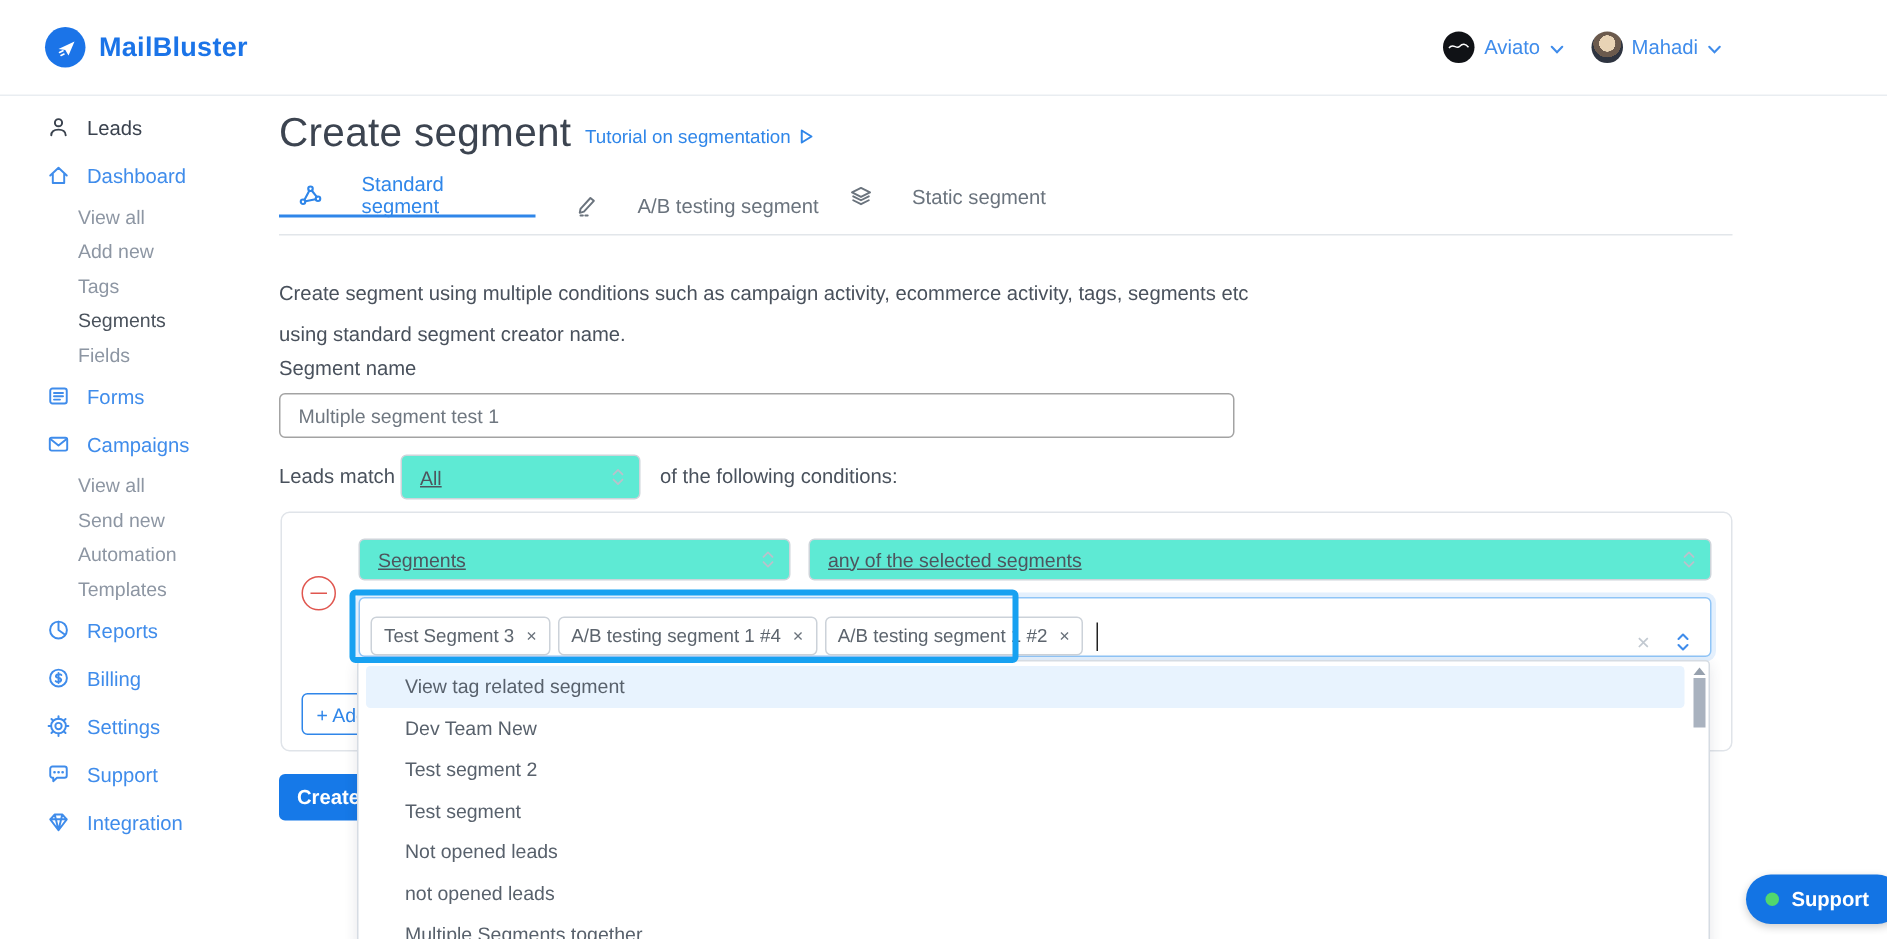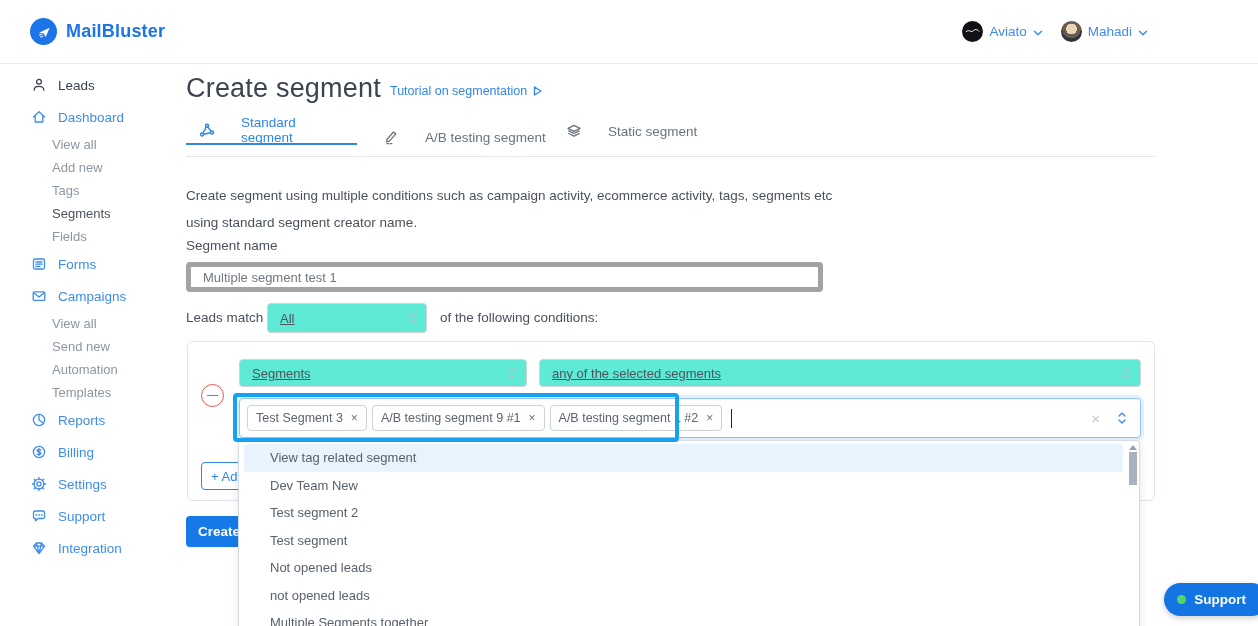--- a/index.html
+++ b/index.html
@@ -38,41 +38,41 @@
 
   .tabbar-line { position:absolute; left:0; top:99px; width:969px; border-bottom:1px solid #e2e6ea; }
   .tab { position:absolute; top:60px; height:28px; display:flex; align-items:center; gap:26px;
          font-size:13.5px; color:#6a737d; cursor:pointer; padding:0 13px; }
   .tab.active { color:#2f86e9; border-bottom:2px solid #2f86e9; }
   .tab .ticon { display:flex; }
 
   .desc { position:absolute; left:0; top:125px; width:660px; font-size:13.5px; line-height:27px; color:#49515c; }
 
   .field-label { position:absolute; left:0; top:181px; font-size:13.5px; color:#49515c; }
-  .seg-input { position:absolute; left:0; top:205px; width:637px; height:30px; border:5px solid #a3a3a3;
+  .seg-input { position:absolute; left:0; top:205px; width:637px; height:30px; border:1px solid #a3a3a3;
                border-radius:4px; padding:0 12px; font-size:13px; color:#6f7780; outline:none;
                font-family:"Liberation Sans",sans-serif; }
 
   .match-row-label { position:absolute; left:0; top:246px; height:30px; line-height:30px; font-size:13.5px; }
   .fake-select { border:1px solid #ced4da; border-radius:4px; background:#5eead4; position:absolute;
                  display:flex; align-items:center; padding:0 26px 0 12px; font-size:13px; color:#4d555e; cursor:pointer;text-decoration:underline; }
   .fake-select .dbl { position:absolute; right:8px; color:#b9c1cb; display:flex; }
   .match-select { left:81px; top:246px; width:160px; height:30px; }
   .match-suffix { position:absolute; left:254px; top:246px; height:30px; line-height:30px; font-size:13.5px; }
 
   .cond-card { position:absolute; left:1px; top:284px; width:968px; height:160px; border:1px solid #e0e4e9; border-radius:6px; background:#fff; }
   .remove-btn { position:absolute; left:13px; top:42px; width:23px; height:23px; border:1.6px solid #e0564f;
                 border-radius:50%; color:#e0564f; display:flex; align-items:center; justify-content:center; cursor:pointer; background:#fff; }
   .remove-btn span { display:block; width:11px; height:0; border-top:1.6px solid #e0564f; }
   .sel-field { left:51px; top:17px; width:288px; height:28px; }
   .sel-op { left:351px; top:17px; width:602px; height:28px; }
 
   .multiselect { position:absolute; left:51px; top:56px; width:902px; height:40px; background:#fff;
                  border:1px solid #90c5f7; border-radius:4px; box-shadow:0 0 0 3px rgba(64,150,240,.14);
-                 display:flex; align-items:center; padding:0 70px 0 7px; z-index:2; }
+                 display:flex; align-items:flex-end; padding:0 70px 0 7px; z-index:2; }
   .chips { display:flex; align-items:center; gap:5px; }
   .chip { display:flex; align-items:center; gap:8px; border:1px solid #ccd2d9; border-radius:4px;
           background:#fff; height:26px; padding:0 8px; font-size:12.5px; color:#5c646d; white-space:nowrap; }
   .chip .chip-x { color:#6b737c; font-size:12px; cursor:pointer; line-height:1; }
   .text-caret { width:1px; height:19px; background:#222; margin-left:4px; }
   .ms-clear { position:absolute; right:40px; color:#c2c9d1; font-size:15px; cursor:pointer; }
   .ms-chevrons { position:absolute; right:12px; color:#3f8ceb; display:flex; cursor:pointer; }
 
   .highlight-box { position:absolute; left:45px; top:51px; width:446px; height:49px; border:4px solid #17a1f1;
                    border-radius:4px; z-index:30; pointer-events:none; }
@@ -330,21 +330,21 @@
           </span>
       </div>
 
       <div class="multiselect">
         <div class="chips">
           <span class="chip">
             <span>Test Segment 3</span>
             <span class="chip-x">×</span>
           </span>
           <span class="chip">
-            <span>A/B testing segment 9 #1</span>
+            <span>A/B testing segment 1 #4</span>
             <span class="chip-x">×</span>
           </span>
           <span class="chip">
             <span>A/B testing segment 1 #2</span>
             <span class="chip-x">×</span>
           </span>
           <span class="text-caret"></span>
         </div>
         <span class="ms-clear">×</span>
         <span class="ms-chevrons">

